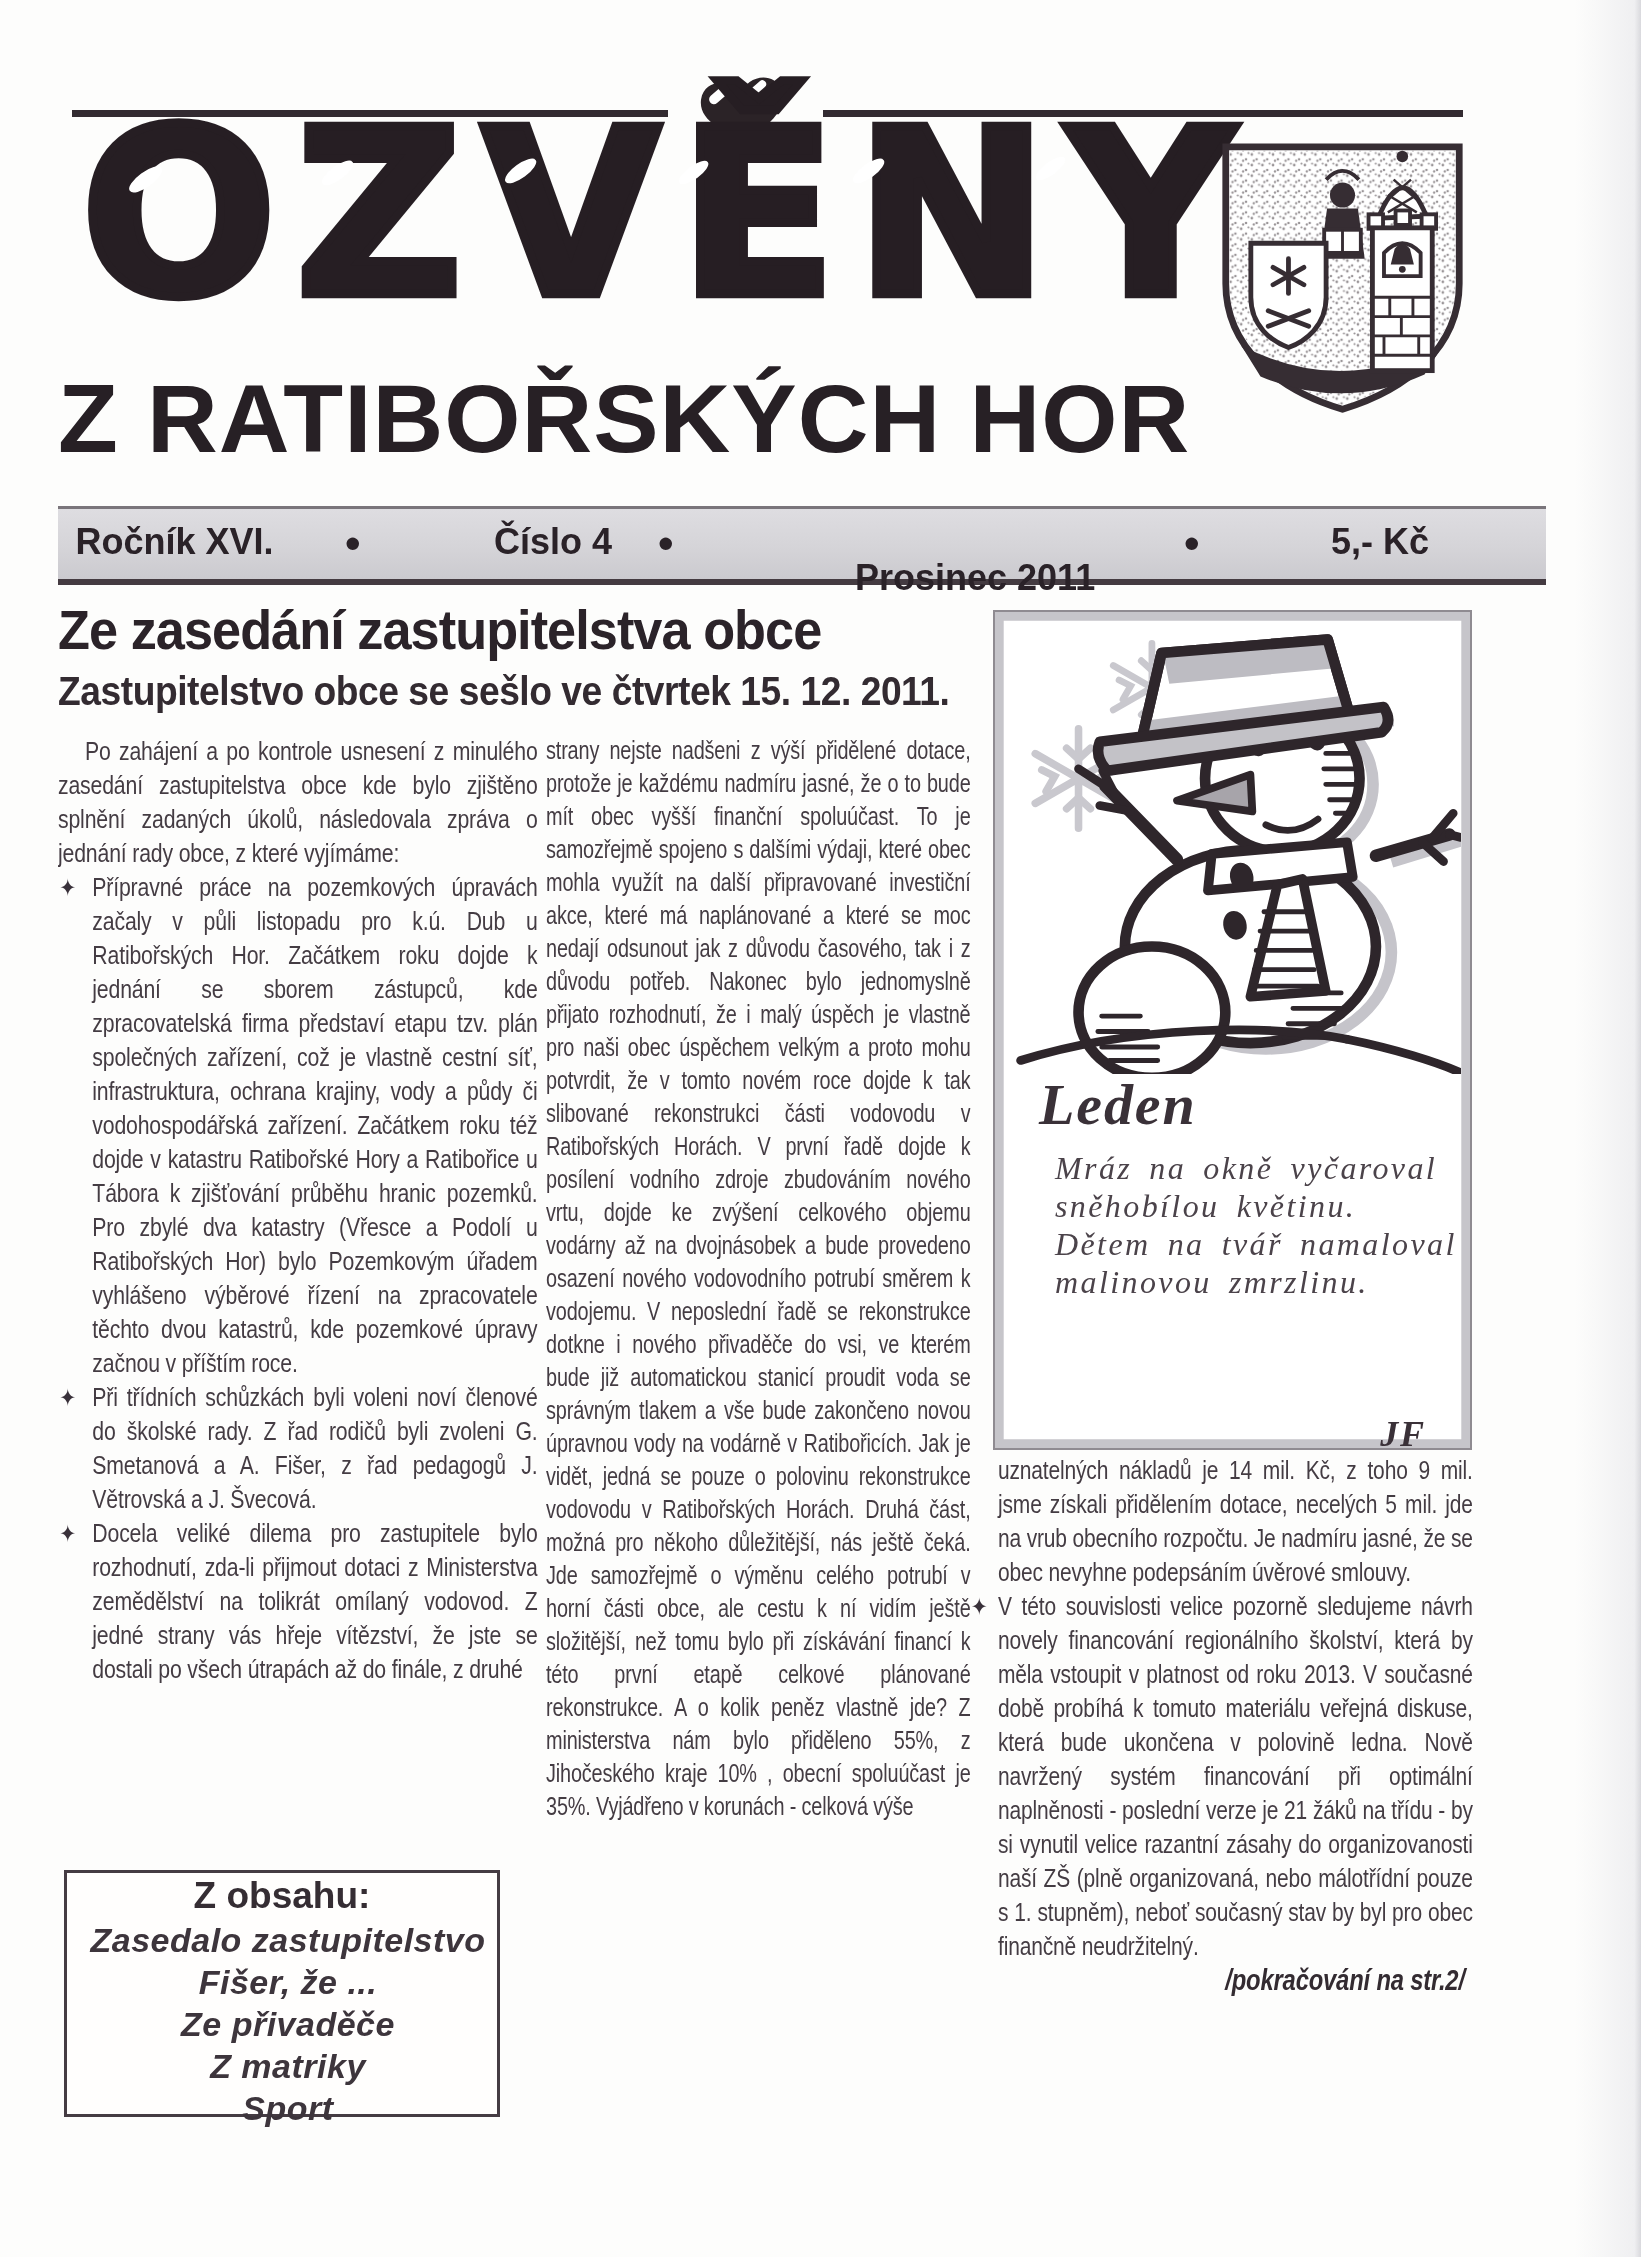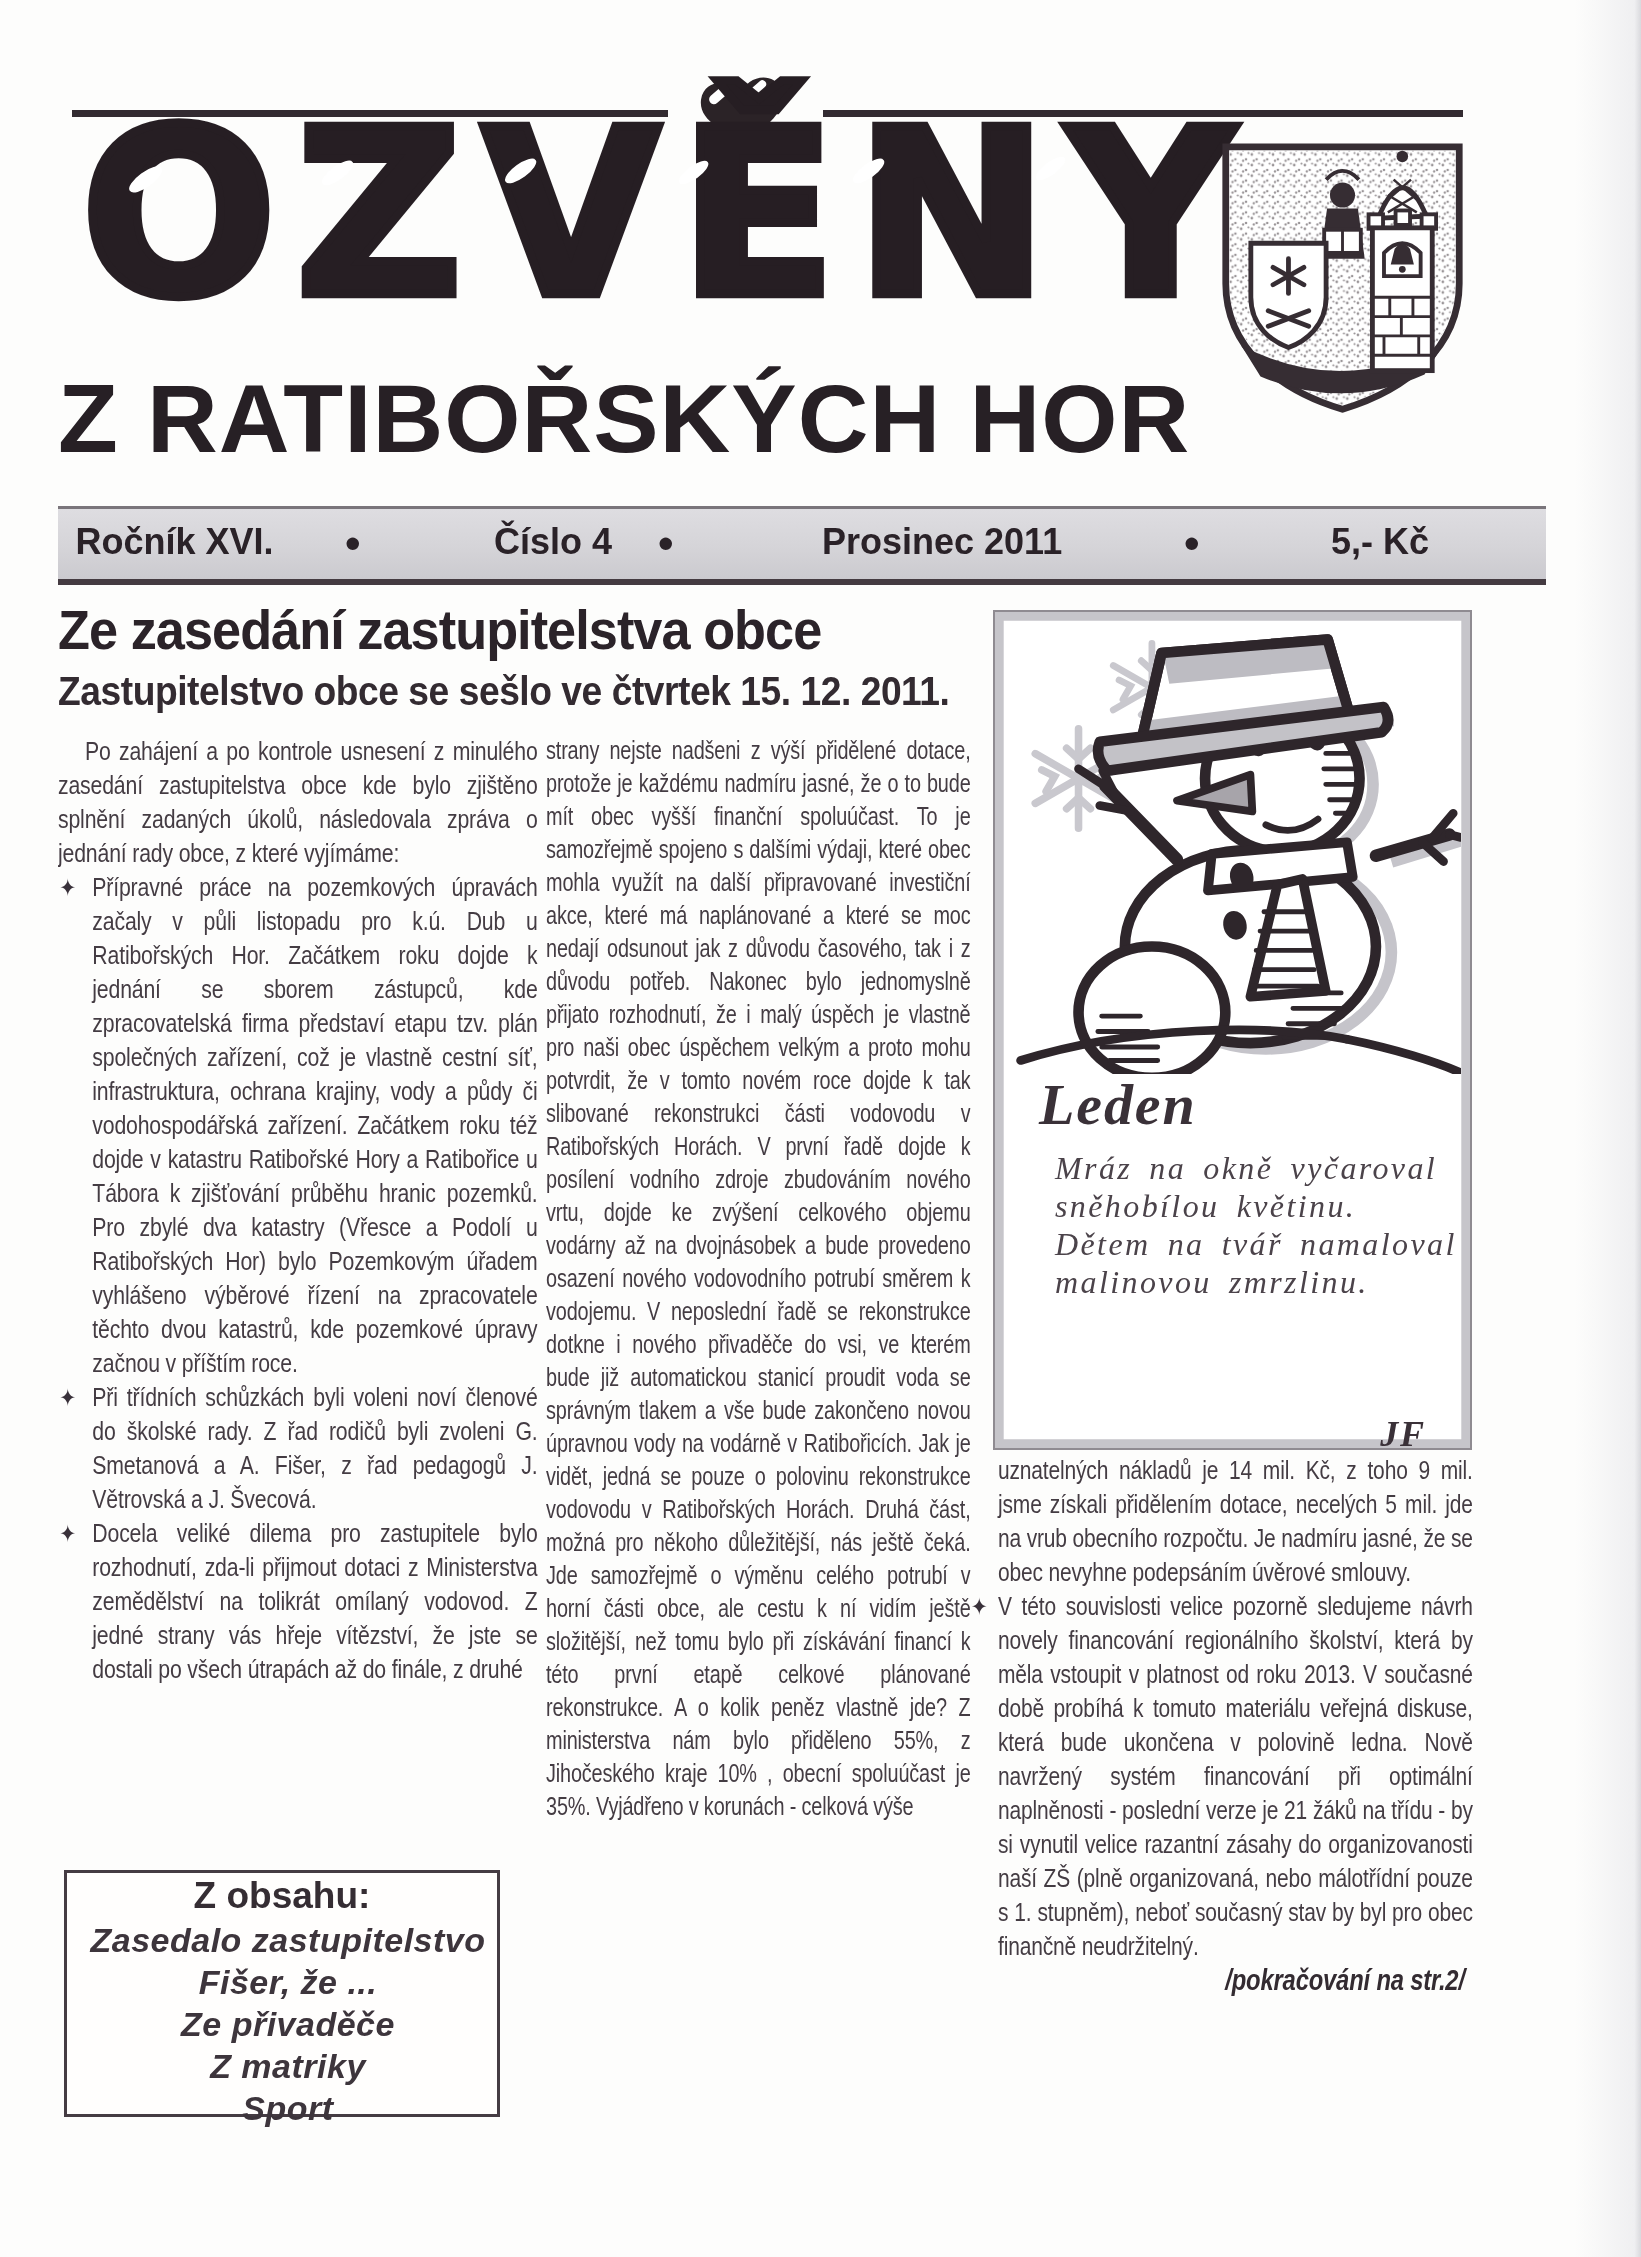--- a/index.html
+++ b/index.html
@@ -144,21 +144,21 @@
           <line x1="208" y1="202" x2="208" y2="222"></line>
       </g>
     </svg>
   </div>
 
   <div class="issuebar">
     <span style="left:17.4px;">Ročník XVI.</span>
     <span class="dot" style="left:286px;">●</span>
     <span style="left:436px;">Číslo 4</span>
     <span class="dot" style="left:599px;">●</span>
-    <span style="left:764px;">Prosinec 2011</span>
+    <span style="left:797px;margin-top:36px;">Prosinec 2011</span>
     <span class="dot" style="left:1125px;">●</span>
     <span style="left:1273px;">5,- Kč</span>
   </div>
 
   <div class="headline">Ze zasedání zastupitelstva obce</div>
   <div class="subheadline">Zastupitelstvo obce se sešlo ve čtvrtek 15. 12. 2011.</div>
 
   <div class="col" id="col-left">
     <p class="intro">Po zahájení a po kontrole usnesení z minulého zasedání zastupitelstva obce kde bylo zjištěno splnění zadaných úkolů, následovala zpráva o jednání rady obce, z které vyjímáme:</p>
     <p class="bullet-item">

